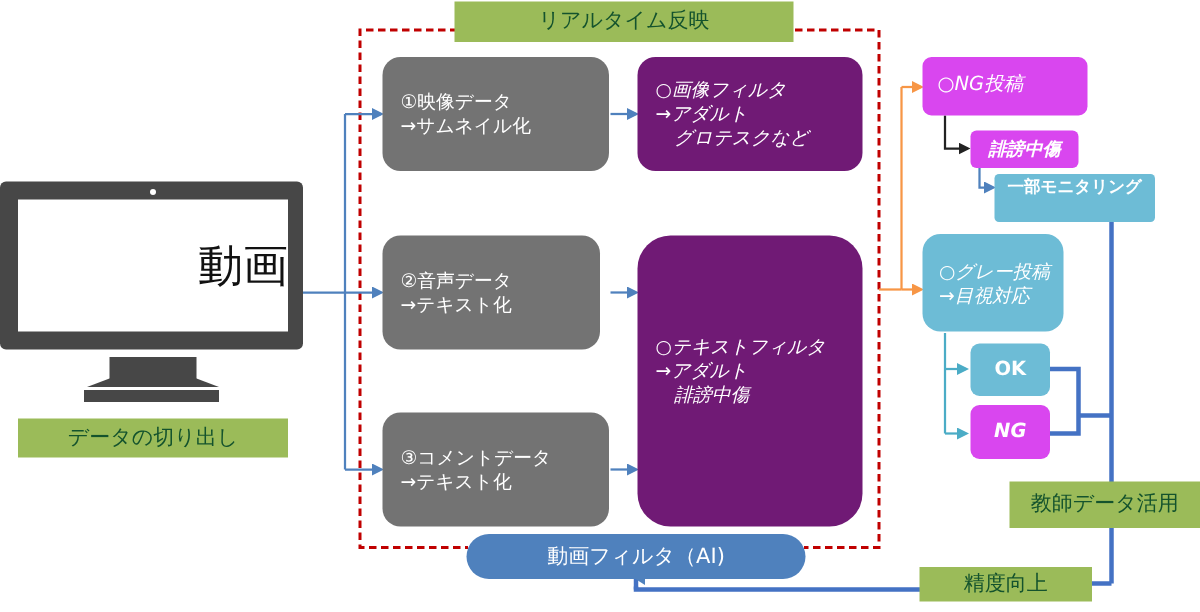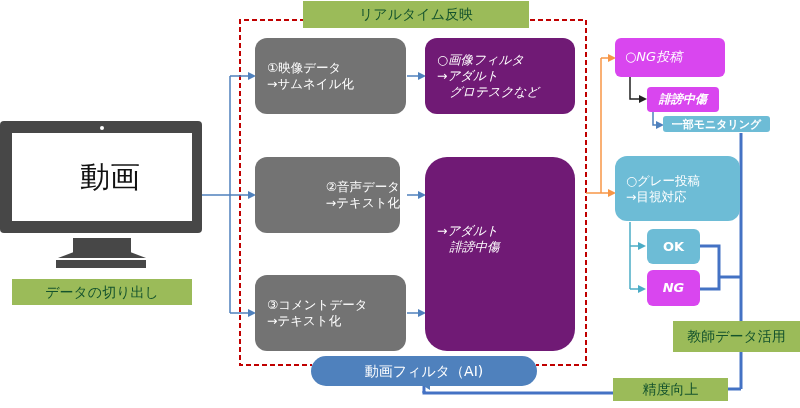--- a/index.html
+++ b/index.html
@@ -71,72 +71,73 @@
 
   <line x1="741" y1="133" x2="741" y2="389" stroke="#4472c4" stroke-width="3"></line>
   <line x1="741" y1="389" x2="718" y2="389" stroke="#4472c4" stroke-width="3"></line>
 
   <path d="M614,393 L424,393 L424,391" fill="none" stroke="#4472c4" stroke-width="3"></path>
   <line x1="424" y1="393" x2="424" y2="385" stroke="#4472c4" stroke-width="3" marker-end="url(#aup)"></line>
 </svg>
 
 <div class="abs" style="left:0;top:121px;width:202px;height:112px;background:#474747;border-radius:4px;">
   <div class="abs" style="left:100px;top:5px;width:4px;height:4px;border-radius:2px;background:#ffffff;"></div>
-  <div class="abs" style="left:12px;top:12px;width:180px;height:88px;background:#ffffff;display:flex;align-items:center;justify-content:center;padding-left:16px;">
+  <div class="abs" style="left:12px;top:12px;width:180px;height:88px;background:#ffffff;display:flex;align-items:center;justify-content:flex-end;padding-left:16px;">
     <span style="font-size:30px;color:#111;">動画</span>
   </div>
 </div>
 <div class="abs" style="left:73px;top:238px;width:58px;height:17px;background:#474747;"></div>
 <div class="abs" style="left:58px;top:252px;width:88px;height:6px;background:#474747;clip-path:polygon(18% 0,82% 0,100% 100%,0 100%);"></div>
 <div class="abs" style="left:56px;top:260px;width:90px;height:8px;background:#474747;"></div>
 <div class="abs green" style="left:12px;top:279px;width:180px;height:26px;line-height:26px;font-size:14px;">
   <span>データの切り出し</span>
 </div>
 
 <div class="abs green" style="left:303px;top:1px;width:226px;height:27px;line-height:27px;font-size:14px;">
   <span>リアルタイム反映</span>
 </div>
 
 <div class="abs box blue rnd" style="left:255px;top:38px;width:151px;height:76px;padding:22px 0 0 12px;">
   <div>①映像データ</div>
   <div>→サムネイル化</div>
 </div>
-<div class="abs box blue rnd" style="left:255px;top:157px;width:145px;height:76px;padding:22px 0 0 12px;text-align:right;">
+<div class="abs box blue rnd" style="left:255px;top:157px;width:145px;height:76px;padding:22px 0 0 12px;">
   <div>②音声データ</div>
   <div>→テキスト化</div>
 </div>
 <div class="abs box blue rnd" style="left:255px;top:275px;width:151px;height:76px;padding:22px 0 0 12px;">
   <div>③コメントデータ</div>
   <div>→テキスト化</div>
 </div>
 
 <div class="abs box orange rnd" style="left:425px;top:38px;width:150px;height:76px;padding:14px 0 0 12px;">
   <div>○画像フィルタ</div>
   <div>→アダルト</div>
   <div class="pre">　グロテスクなど</div>
 </div>
 <div class="abs box orange" style="left:425px;top:157px;width:150px;height:194px;border-radius:22px;padding:66px 0 0 12px;">
+  <div>○テキストフィルタ</div>
   <div>→アダルト</div>
   <div class="pre">　誹謗中傷</div>
 </div>
 
 <div class="abs navy" style="left:311px;top:356px;width:226px;height:30px;line-height:30px;font-size:14px;border-radius:15px;">
   <span>動画フィルタ（AI)</span>
 </div>
 
 <div class="abs box dark" style="left:615px;top:38px;width:110px;height:39px;border-radius:6px;padding:11px 0 0 10px;font-size:13px;">
   <span>○NG投稿</span>
 </div>
 <div class="abs box dark bold" style="left:647px;top:87px;width:72px;height:25px;border-radius:4px;text-align:center;line-height:25px;font-size:12px;">
   <span>誹謗中傷</span>
 </div>
-<div class="abs box teal bold" style="left:663px;top:116px;width:107px;height:16px;border-radius:3px;text-align:center;line-height:18px;font-size:11px;">
+<div class="abs box teal bold" style="left:663px;top:116px;width:107px;height:32px;border-radius:3px;text-align:center;line-height:18px;font-size:11px;">
   <span>一部モニタリング</span>
 </div>
-<div class="abs box teal rnd" style="left:615px;top:156px;width:125px;height:65px;padding:17px 0 0 11px;">
+<div class="abs box teal rnd" style="left:615px;top:156px;width:94px;height:65px;padding:17px 0 0 11px;font-style:italic;">
   <div>○グレー投稿</div>
   <div>→目視対応</div>
 </div>
 <div class="abs box teal bold" style="left:647px;top:229px;width:53px;height:35px;border-radius:6px;text-align:center;line-height:35px;font-size:13px;">
   <span>OK</span>
 </div>
 <div class="abs box dark bold" style="left:647px;top:270px;width:53px;height:36px;border-radius:6px;text-align:center;line-height:36px;font-size:13px;">
   <span>NG</span>
 </div>
 

